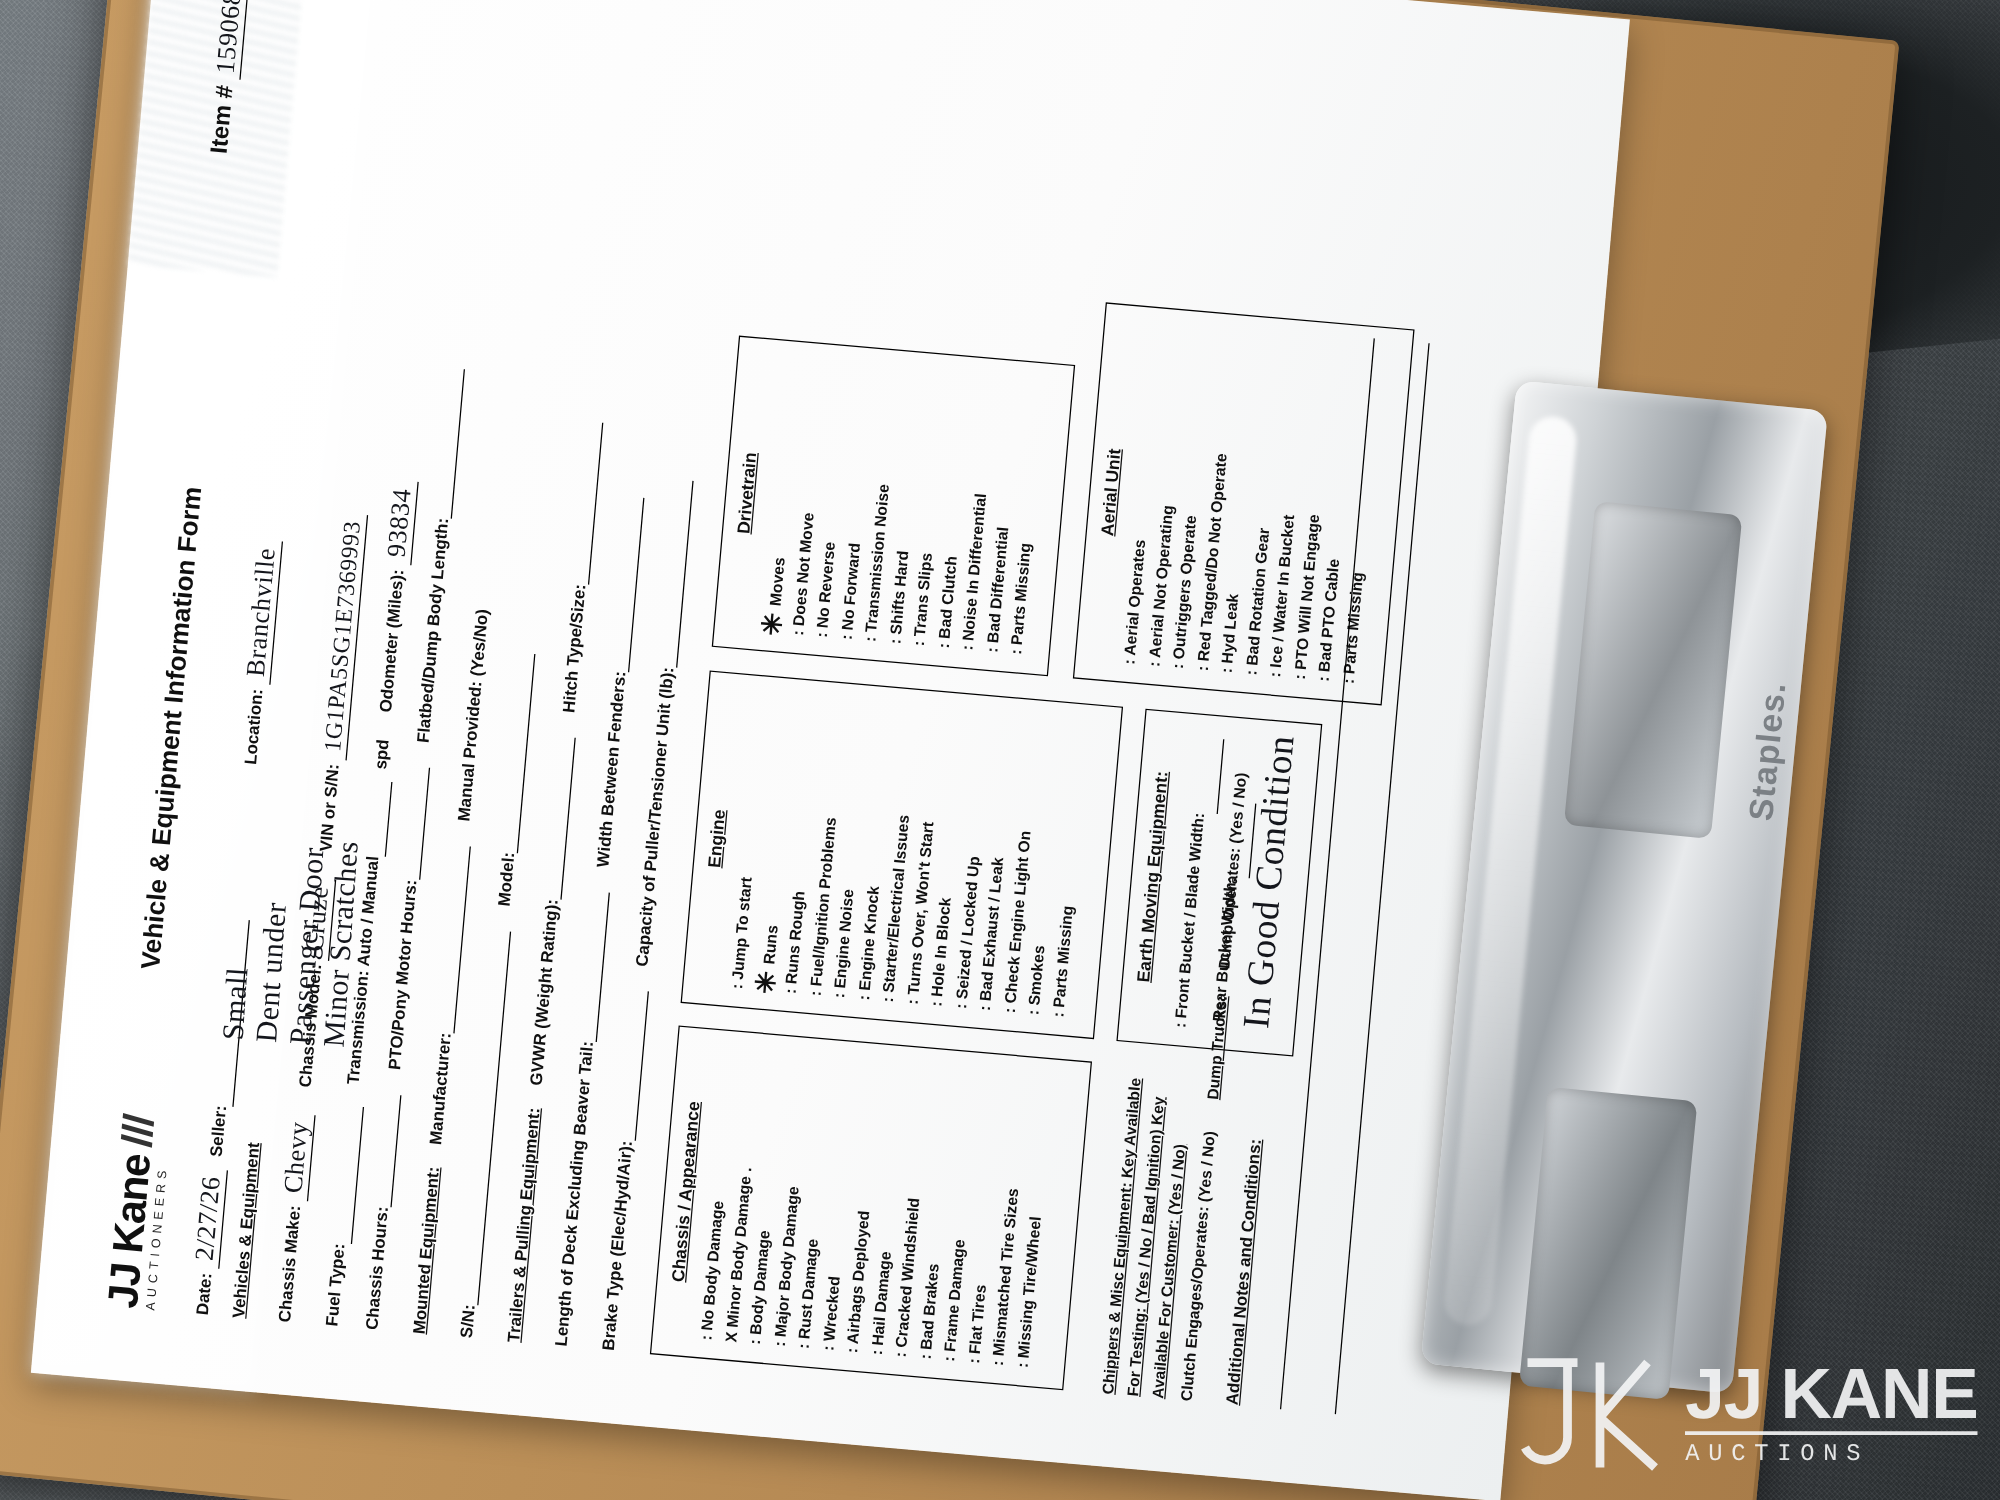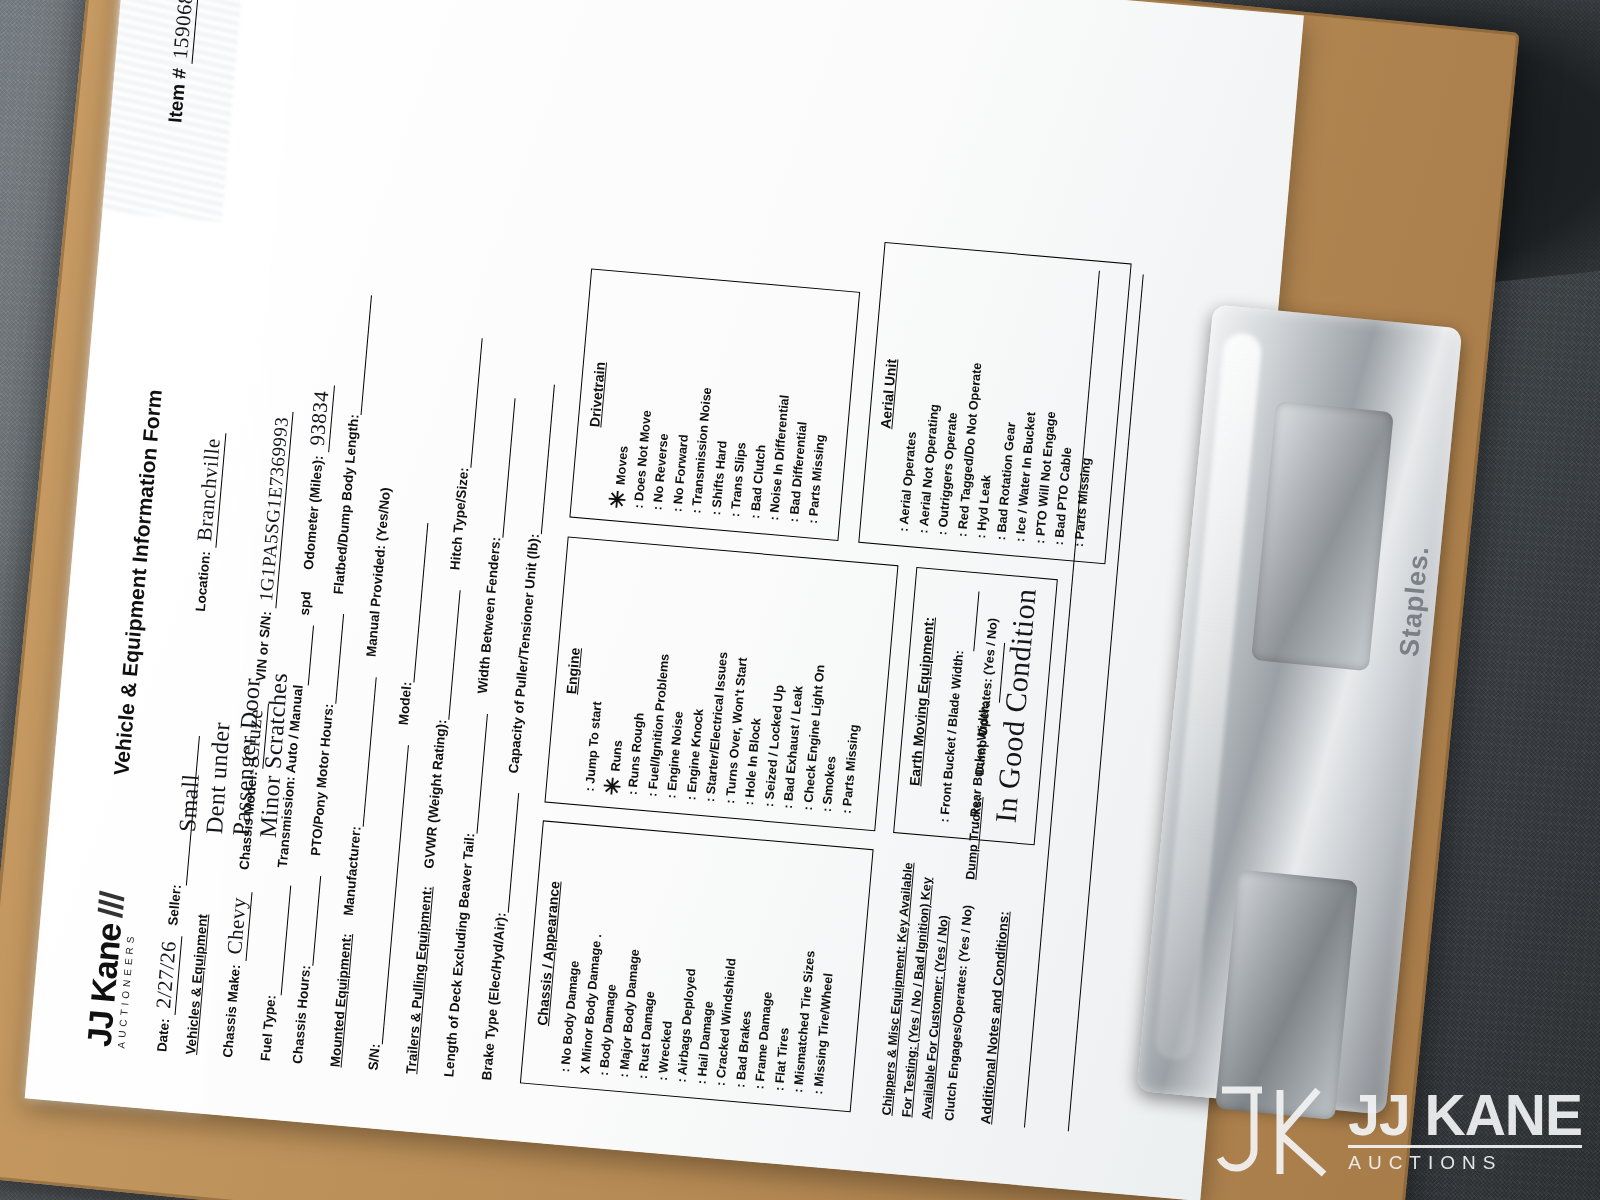--- a/index.html
+++ b/index.html
@@ -164,21 +164,21 @@
   
   .watermark{
     position:absolute;right:18px;bottom:14px;
     display:flex;align-items:center;gap:14px;opacity:.92;
   }
   .wm-jk{
     width:120px;height:110px;position:relative;
   }
   .wm-text{color:#f3f4f5;}
   .wm-text .t1{font-size:57px;font-weight:bold;letter-spacing:-1px;line-height:.95;}
-  .wm-text .t2{font-size:19px;letter-spacing:7px;border-top:3px solid #f3f4f5;padding-top:4px;margin-top:3px;}
+  .wm-text .t2{font-size:19px;letter-spacing:7px;border-top:3px solid #f3f4f5;padding-top:4px;margin-top:3px;font-family:Liberation Mono, monospace;}
 </style>
 </head>
 <body>
 
 <div class="bg"></div>
 <div class="bg-dark-top"></div>
 <div class="bg-dark-left"></div>
 
 <div class="clipboard">
   <div class="clip-edge"></div>

